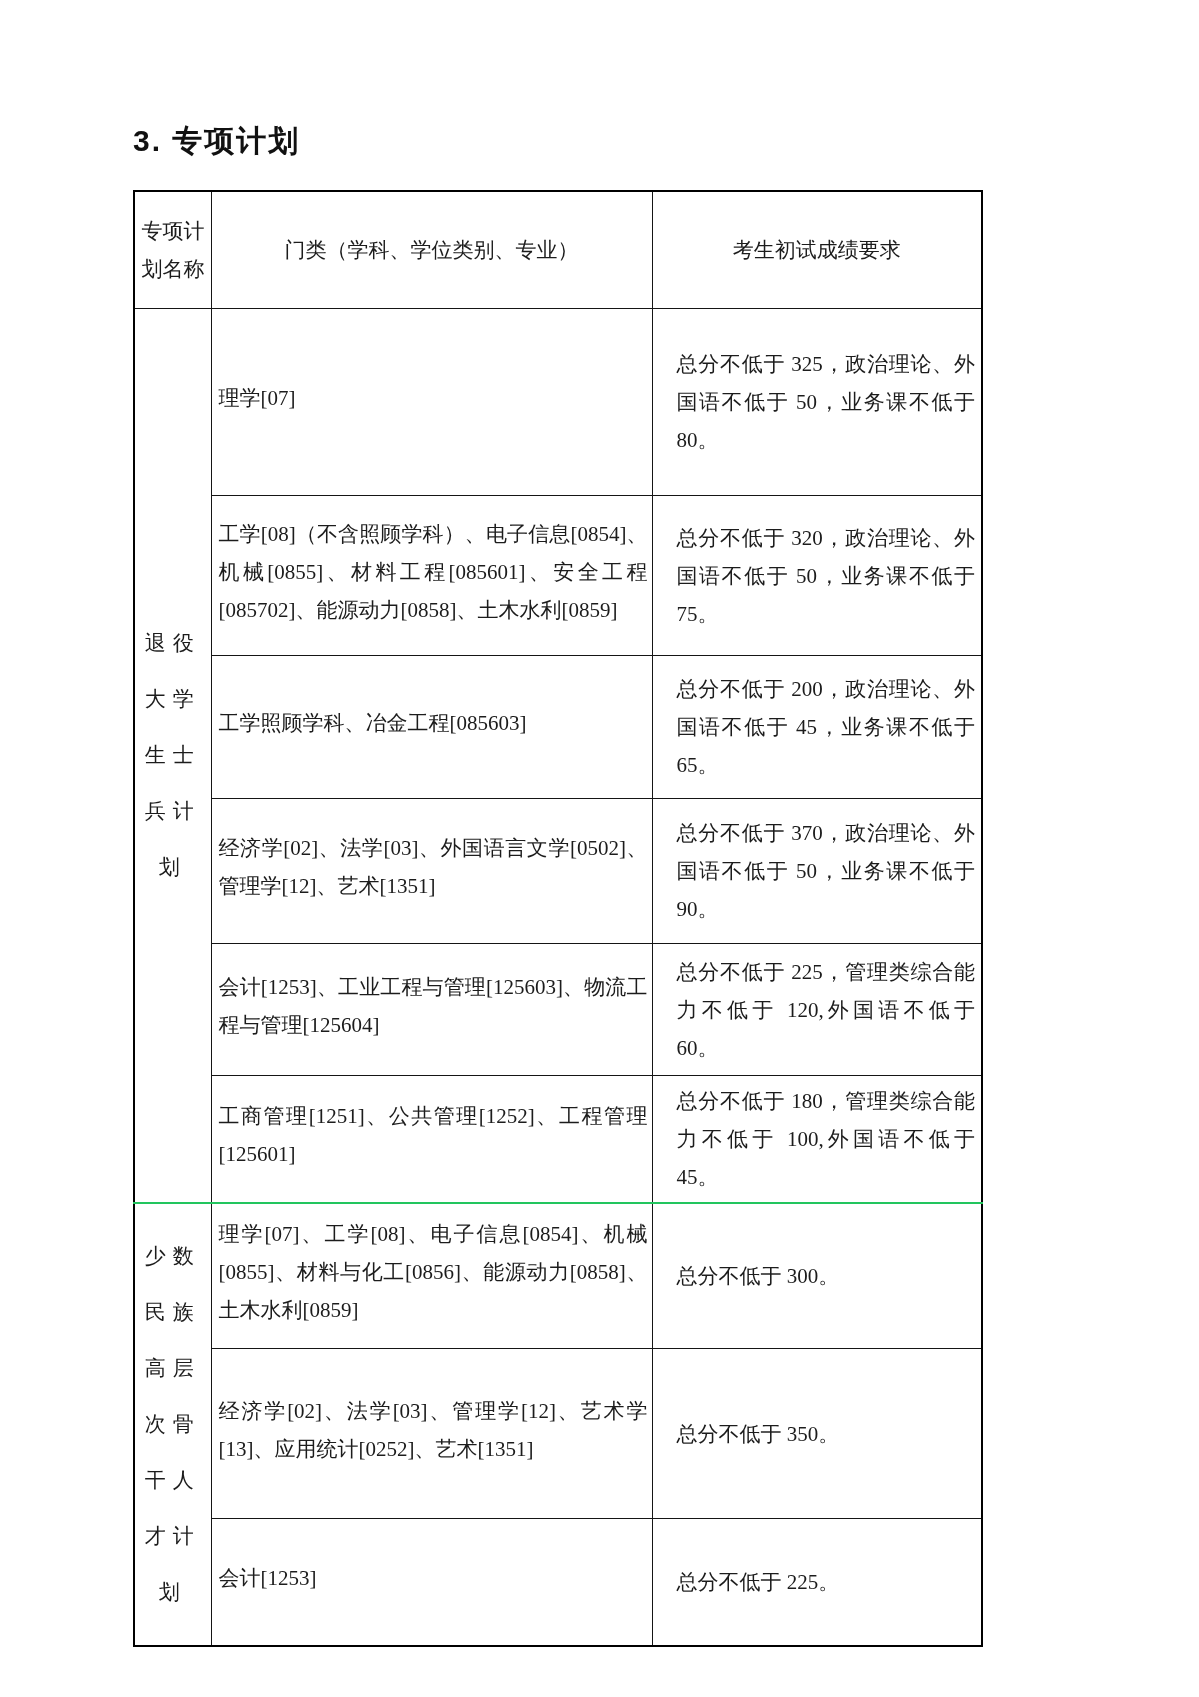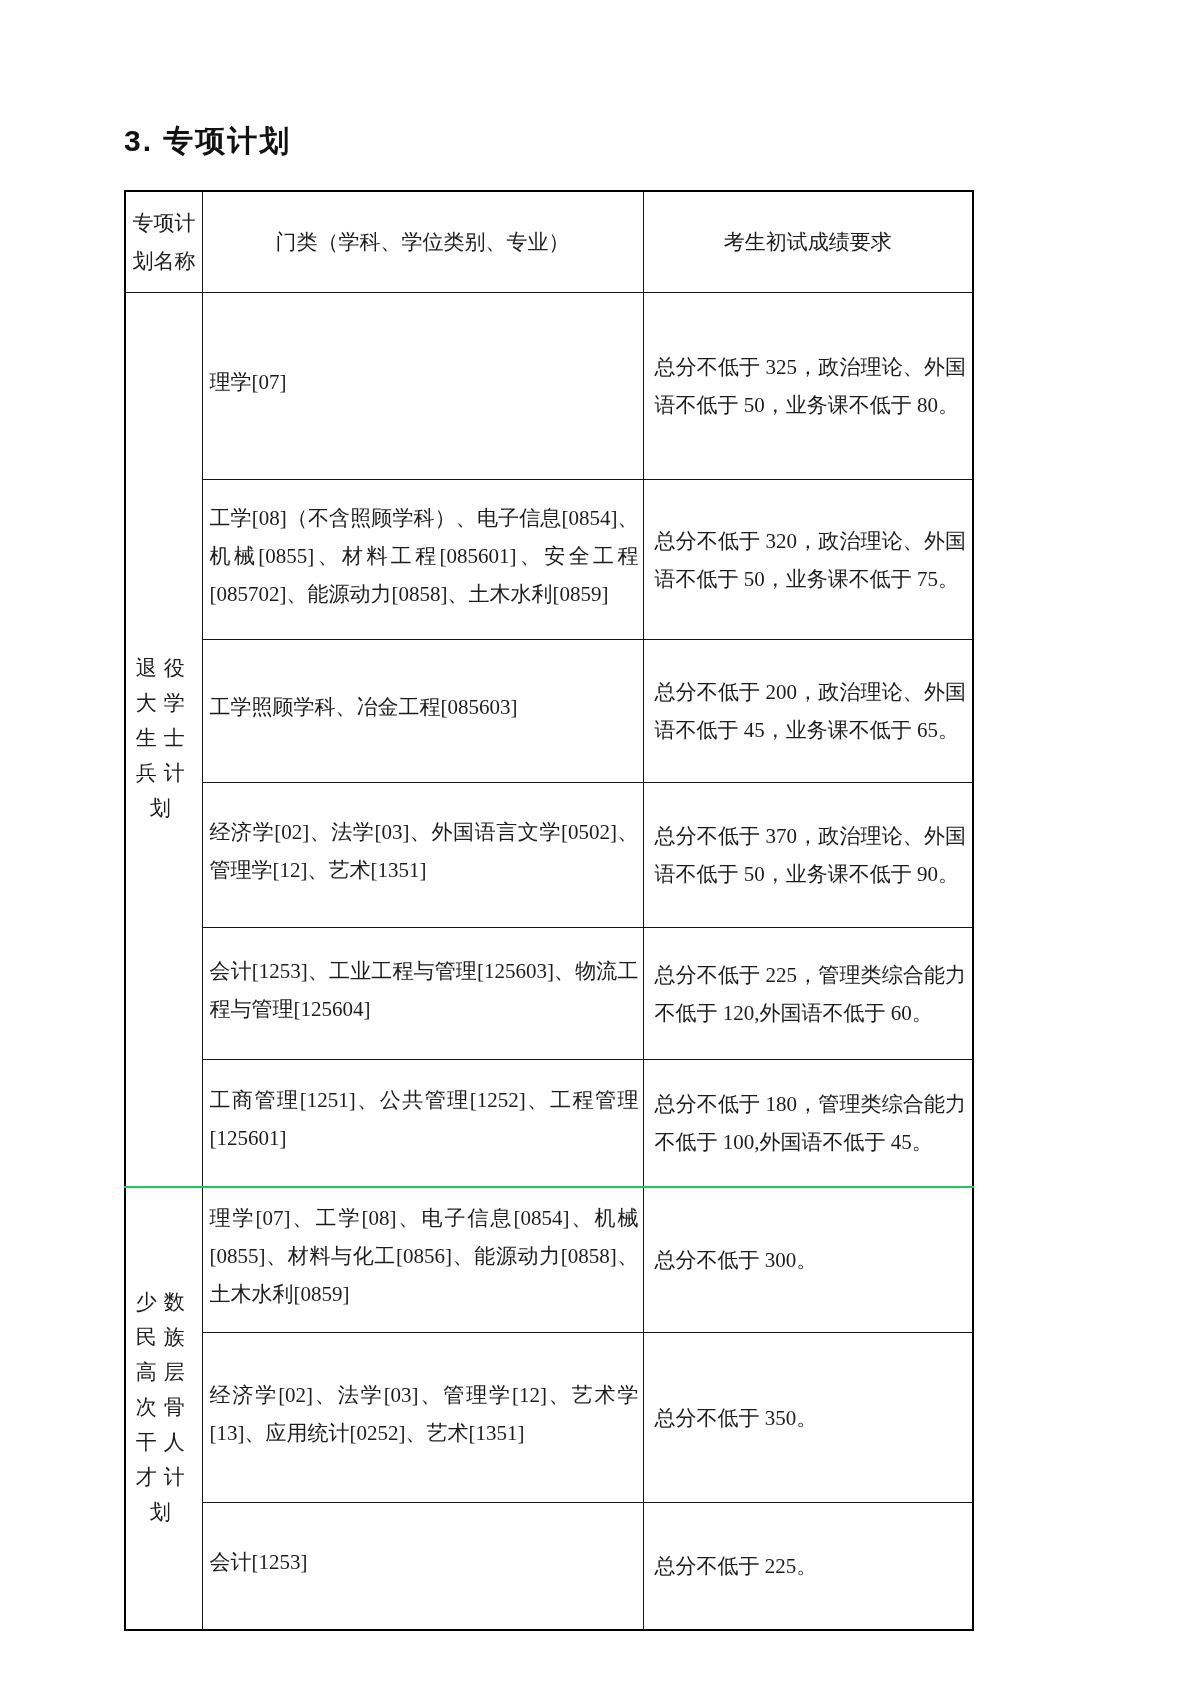--- a/index.html
+++ b/index.html
@@ -8,21 +8,21 @@
     position: relative;
     width: 1199px;
     height: 1697px;
     background: #ffffff;
     font-family: "Liberation Serif", "DejaVu Serif", serif;
     color: #1c1c1c;
     overflow: hidden;
   }
   .content {
     position: absolute;
-    left: 124px;
+    left: 133px;
     top: 121px;
     width: 792px;
   }
   .section-title {
     font-family: "Liberation Sans", "DejaVu Sans", sans-serif;
     font-weight: 700;
     font-size: 30px;
     letter-spacing: 2px;
     color: #111111;
     margin-bottom: 28px;
@@ -38,36 +38,36 @@
   table.plans col.c3 { width: 330px; }
   table.plans th, table.plans td {
     border: 1px solid #151515;
     font-size: 21px;
     line-height: 38px;
     font-weight: 400;
     vertical-align: middle;
     color: #1c1c1c;
   }
   th.hdr { text-align: center; }
-  th.hdr-plan { padding: 12px 5px; }
+  th.hdr-plan { padding: 20px 5px; }
   th.hdr-plan .wrapbox { display: inline-block; width: 66px; text-align: center; }
   td.plan-cell { text-align: center; vertical-align: middle; }
   td.plan-cell .vlabel {
     display: inline-block;
     width: 58px;
     letter-spacing: 7px;
-    line-height: 35px;
+    line-height: 56px;
   }
   td.cat-cell {
     padding: 4px 4px 12px 7px;
     text-align: justify;
     text-justify: inter-character;
   }
   td.req-cell {
-    padding: 4px 6px 4px 11px;
+    padding: 4px 6px 4px 24px;
     text-align: justify;
     text-justify: inter-character;
     border-radius: 17px;
   }
   tr.h-header { height: 77px; }
   tr.h-r1 { height: 187px; }
   tr.h-r2 { height: 160px; }
   tr.h-r3 { height: 143px; }
   tr.h-r4 { height: 145px; }
   tr.h-r5 { height: 132px; }

